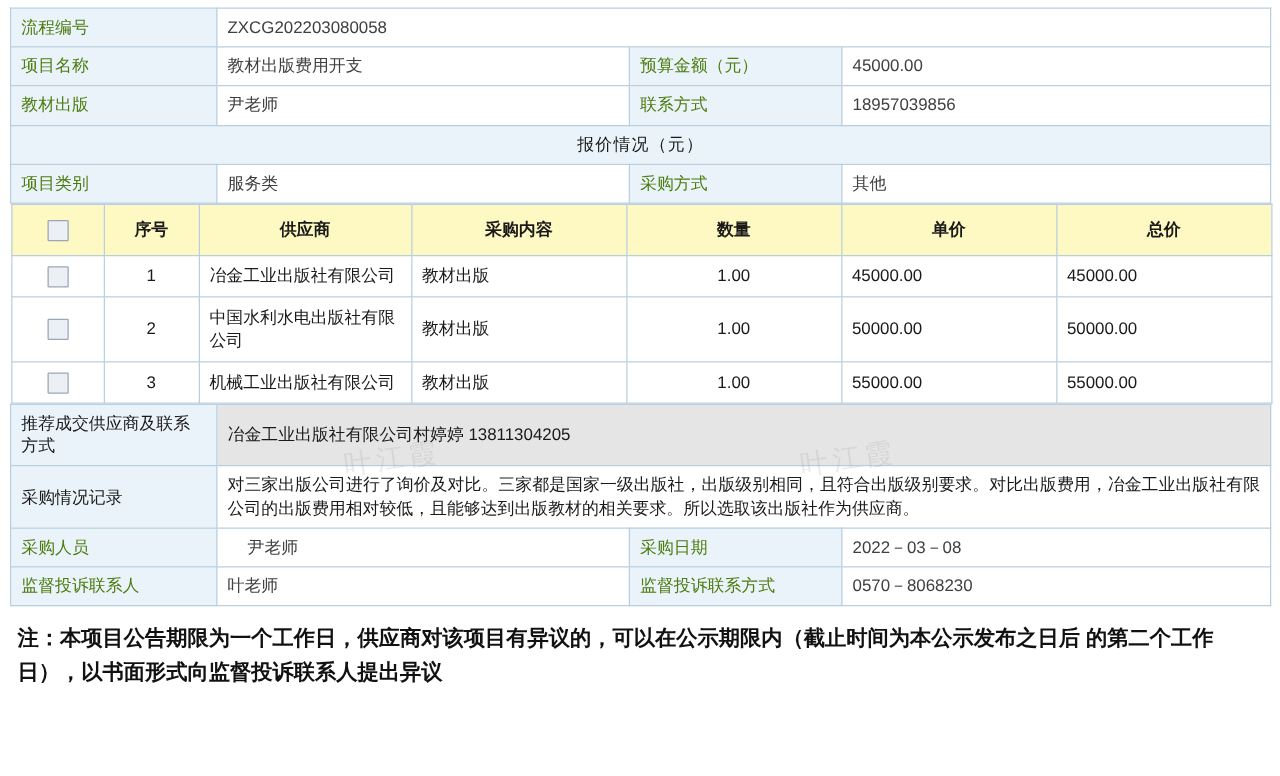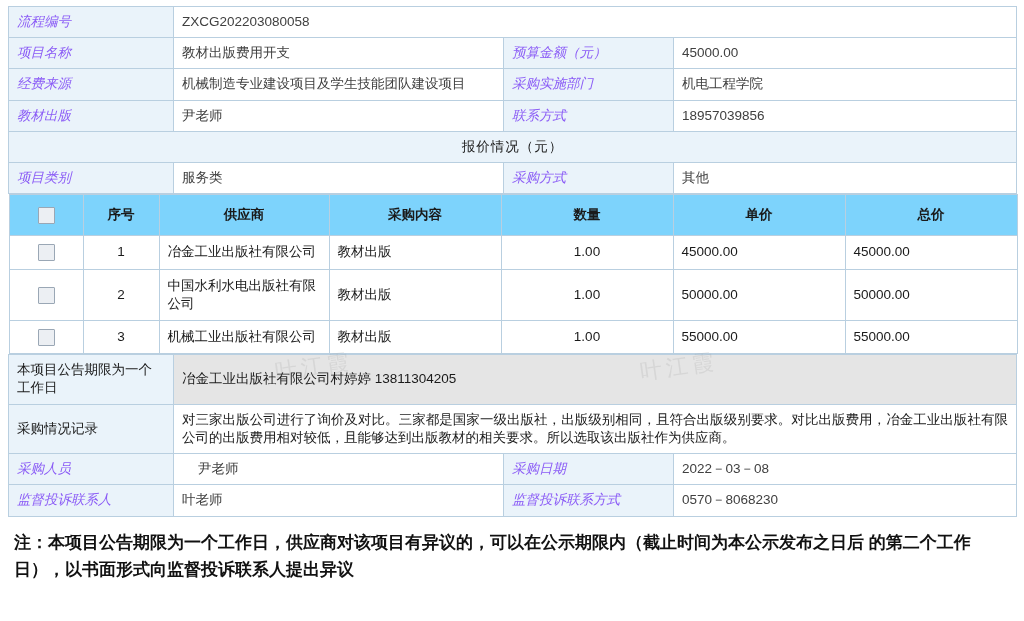--- a/index.html
+++ b/index.html
@@ -29,23 +29,22 @@
     border: 1px solid #b9cfe0;
     padding: 6px 8px;
     vertical-align: middle;
     font-weight: normal;
     font-size: 13.5px;
     line-height: 1.35;
   }
   .lbl {
     background: #eaf3fa;
     font-weight: bold;
-    color: #8b5cf6;
+    color: #4d7c0f;
     white-space: normal;
-    font-style: italic;
   }
   .val {
     background: #ffffff;
     color: #404040;
   }
   .section-title {
     background: #eaf3fa;
     text-align: center;
     font-weight: bold;
     font-size: 14.5px;
@@ -58,21 +57,21 @@
     width: 100%;
     table-layout: fixed;
   }
   table.quotes th, table.quotes td {
     border: 1px solid #b9cfe0;
     padding: 7px 8px;
     font-size: 13.5px;
     line-height: 1.35;
   }
   table.quotes th {
-    background: #7dd3fc;
+    background: #fef9c3;
     font-weight: bold;
     text-align: center;
     height: 26px;
   }
   table.quotes td {
     background: #ffffff;
   }
   .cb-cell {
     text-align: center;
     background: #eaf3fa;
@@ -153,26 +152,20 @@
         <td class="lbl">流程编号</td>
         <td class="val" colspan="3">ZXCG202203080058</td>
       </tr>
       <tr>
         <td class="lbl">项目名称</td>
         <td class="val">教材出版费用开支</td>
         <td class="lbl">预算金额（元）</td>
         <td class="val">45000.00</td>
       </tr>
       <tr>
-        <td class="lbl">经费来源</td>
-        <td class="val">机械制造专业建设项目及学生技能团队建设项目</td>
-        <td class="lbl">采购实施部门</td>
-        <td class="val">机电工程学院</td>
-      </tr>
-      <tr>
         <td class="lbl">教材出版</td>
         <td class="val">尹老师</td>
         <td class="lbl">联系方式</td>
         <td class="val">18957039856</td>
       </tr>
       <tr>
         <td class="section-title" colspan="4">报价情况（元）</td>
       </tr>
       <tr>
         <td class="lbl">项目类别</td>
@@ -237,21 +230,21 @@
                 <td class="c-cont">教材出版</td>
                 <td class="c-num">1.00</td>
                 <td class="c-price">55000.00</td>
                 <td class="c-total">55000.00</td>
               </tr>
             </tbody>
           </table>
         </td>
       </tr>
       <tr>
-        <td class="reclabel">本项目公告期限为一个工作日</td>
+        <td class="reclabel">推荐成交供应商及联系方式</td>
         <td class="recval" colspan="3">冶金工业出版社有限公司村婷婷 13811304205</td>
       </tr>
       <tr>
         <td class="reclabel">采购情况记录</td>
         <td class="record-text" colspan="3">对三家出版公司进行了询价及对比。三家都是国家一级出版社，出版级别相同，且符合出版级别要求。对比出版费用，冶金工业出版社有限公司的出版费用相对较低，且能够达到出版教材的相关要求。所以选取该出版社作为供应商。</td>
       </tr>
       <tr>
         <td class="lbl">采购人员</td>
         <td class="val bold" style="padding-left:24px">尹老师</td>
         <td class="lbl">采购日期</td>

